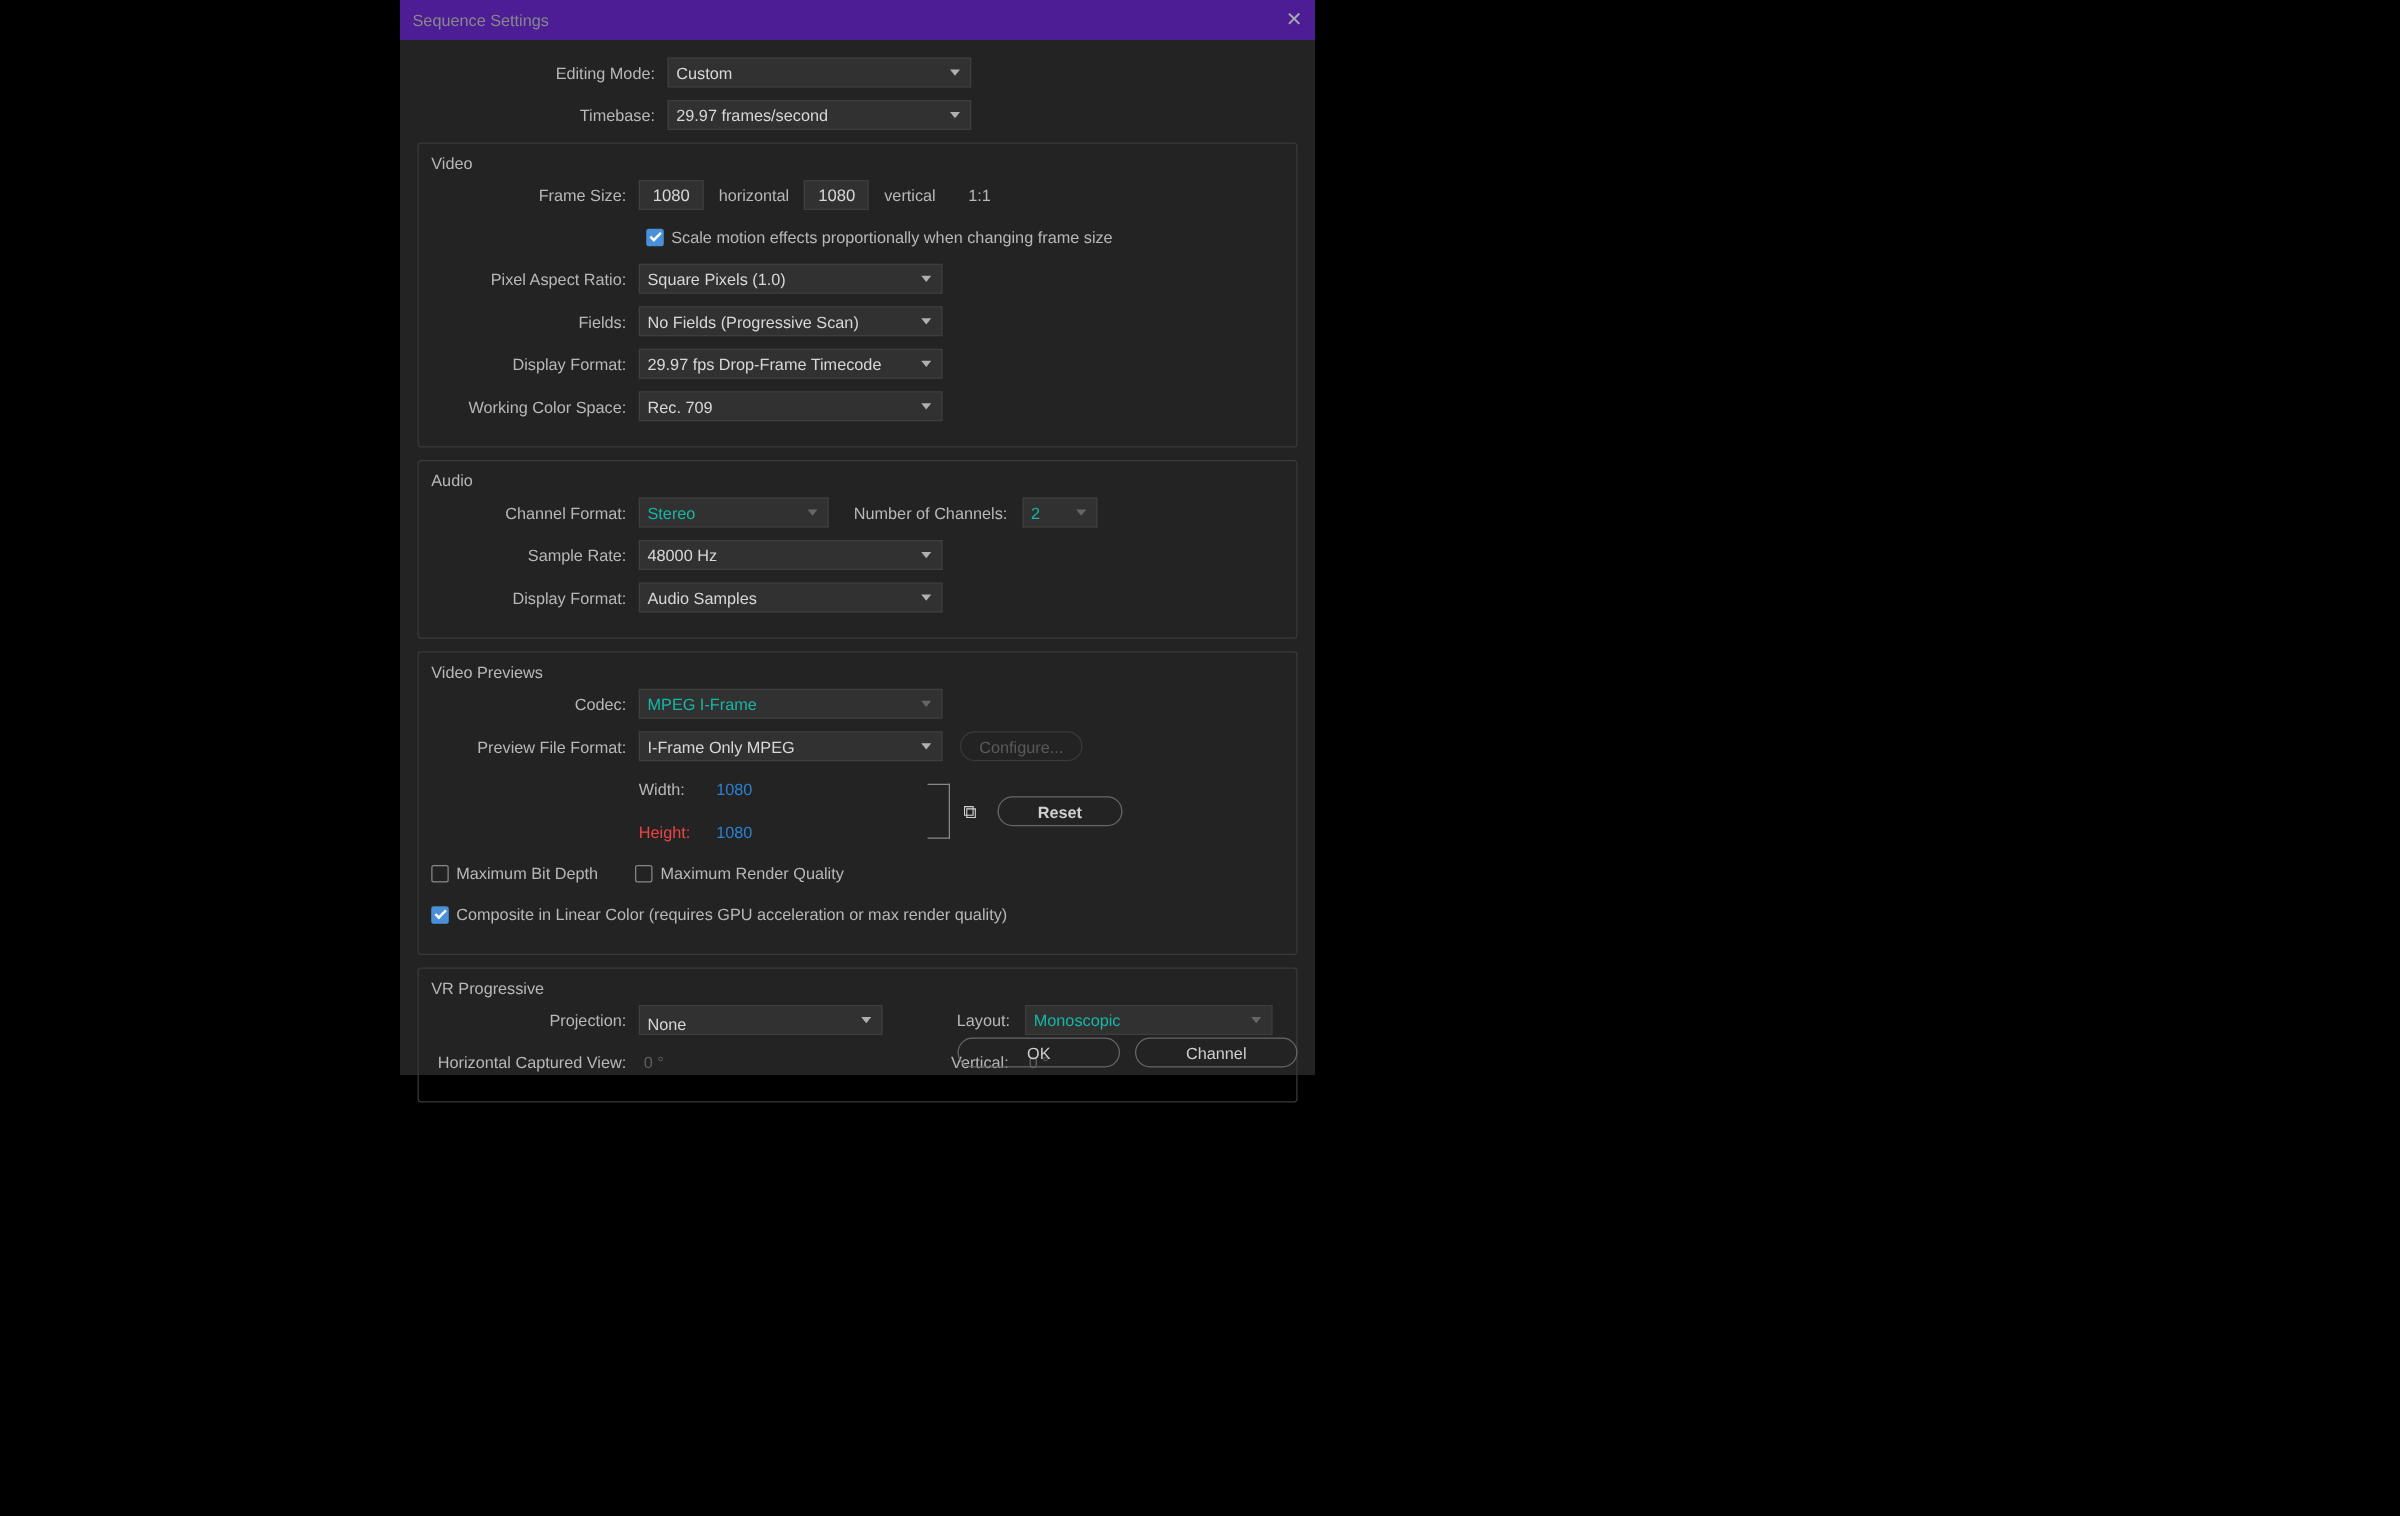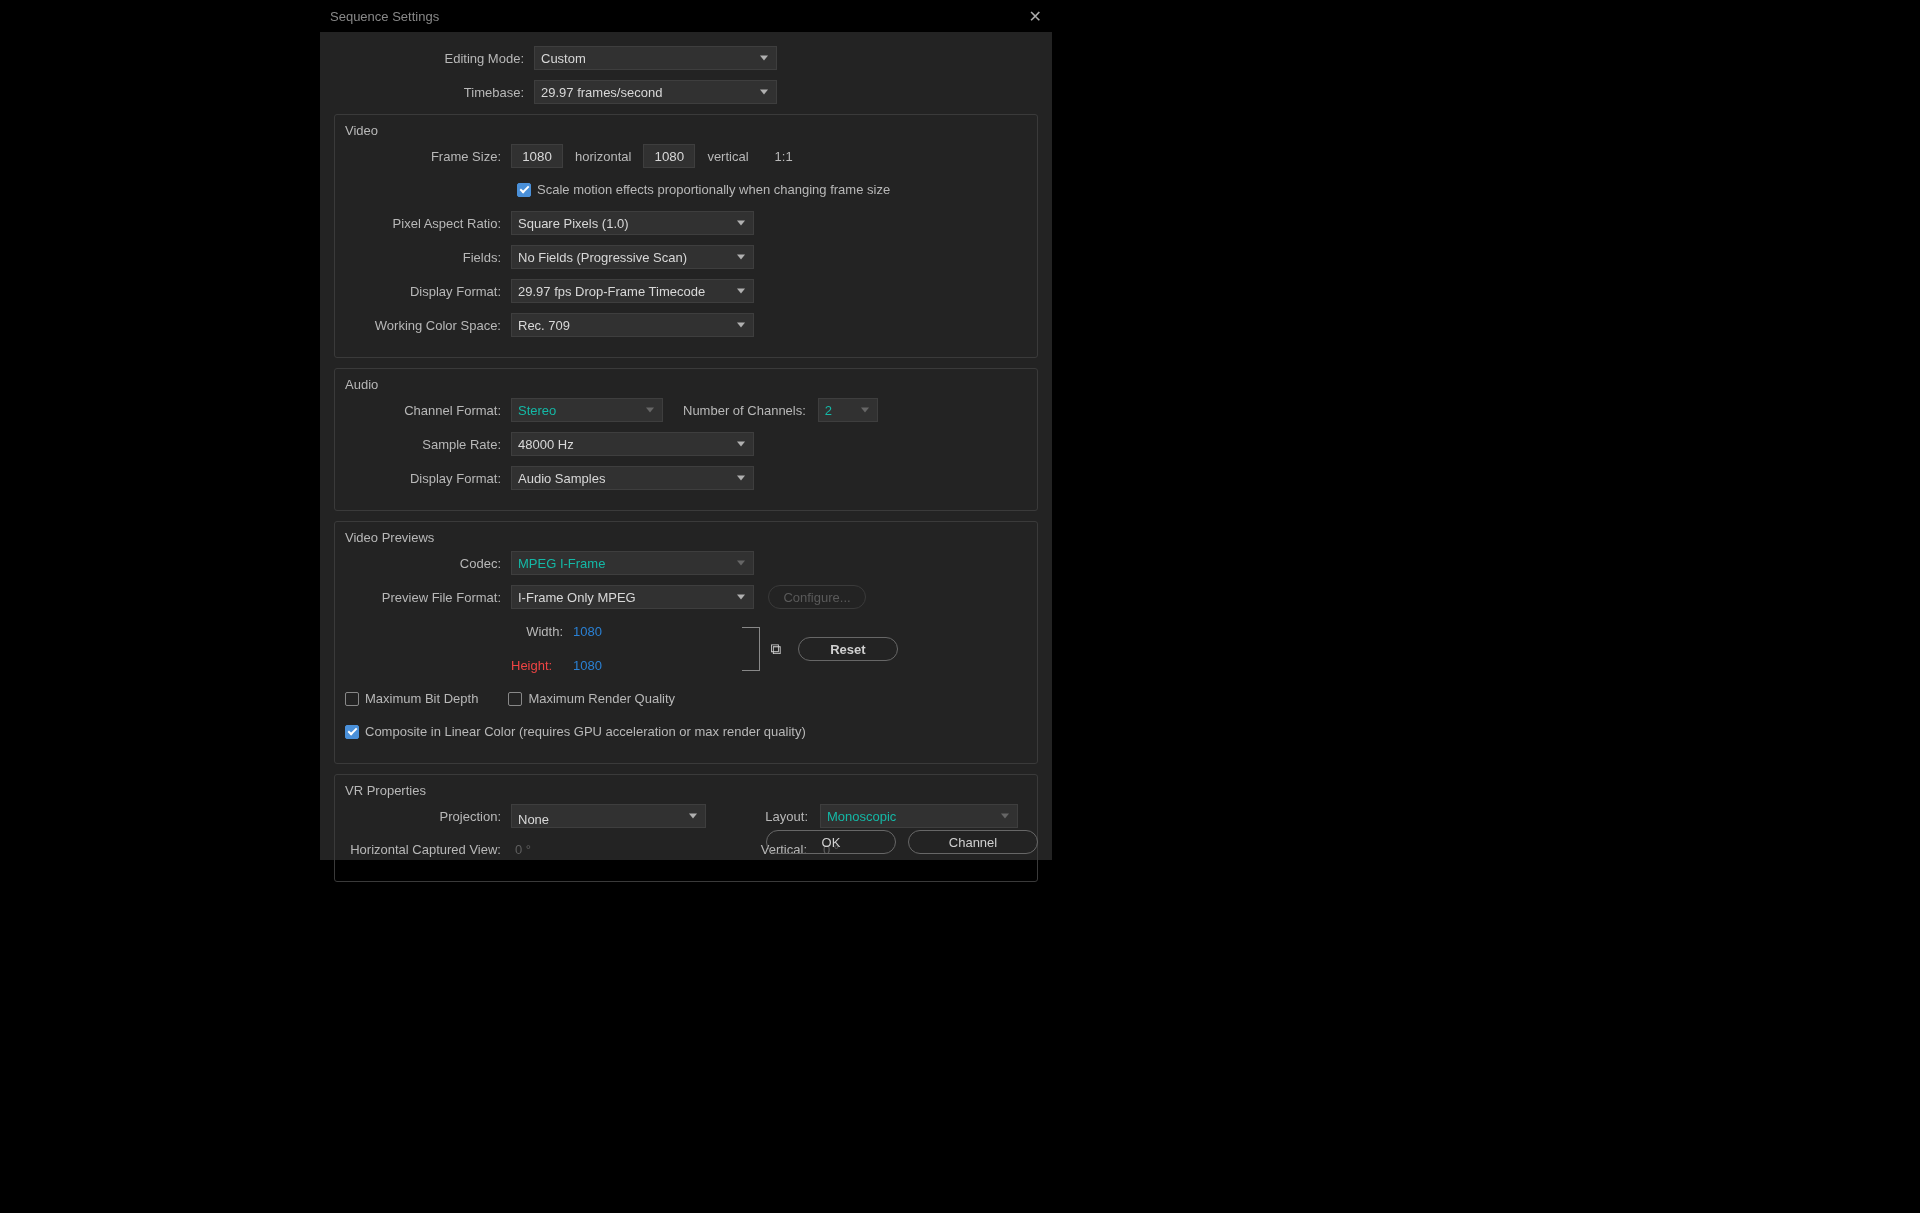--- a/index.html
+++ b/index.html
@@ -9,21 +9,21 @@
   left: 320px;
   top: 0;
   width: 732px;
   height: 860px;
   background: #232323;
   color: #aaa;
   font-size: 13px;
 }
 .titlebar {
   height: 32px;
-  background: #000000;
+  background: #4c1d95;
   display: flex;
   align-items: center;
   padding: 0 10px;
   color: #888;
   font-size: 13px;
 }
 .titlebar .close-x {
   margin-left: auto;
   color: #aaa;
   font-size: 16px;
@@ -298,21 +298,21 @@
         <div class="dropdown w240">
             <span>I-Frame Only MPEG</span>
           </div>
         <span class="btn disabled" style="margin-left:14px;width:98px">Configure...</span>
       </div>
 
       <div class="row" style="align-items:flex-start">
         <div style="width:166px"></div>
         <div>
           <div style="display:flex;align-items:center;height:24px">
-            <div style="width:52px;text-align:right;color:#b8b8b8;margin-right:6px">Width:</div>
+            <div style="width:52px;color:#b8b8b8;margin-right:6px">Width:</div>
             <span class="fieldval">1080</span>
           </div>
           <div style="display:flex;align-items:center;height:24px;margin-top:10px">
             <div style="width:52px;text-align:left;color:#ef4444;margin-right:6px">Height:</div>
             <span class="fieldval">1080</span>
           </div>
         </div>
         <div style="display:flex;align-items:center;margin-left:120px;margin-top:8px">
           <div class="bracket"></div>
           <div class="link-icon">⧉</div>
@@ -332,21 +332,21 @@
       </div>
       <div class="row">
         <div class="check-row">
           <span class="checkbox checked"></span>
           <span class="check-label">Composite in Linear Color (requires GPU acceleration or max render quality)</span>
         </div>
       </div>
     </div>
 
     <div class="section">
-      <div class="section-title">VR Properties</div>
+      <div class="section-title">VR Progressive</div>
 
       <div class="row">
         <div class="label" style="width:166px">Projection:</div>
         <div class="dropdown w190">
             <span>None</span>
           </div>
         <span class="inline-label" style="width:90px;text-align:right">Layout:</span>
         <div class="dropdown w198 disabled">
             <span>Monoscopic</span>
           </div>

